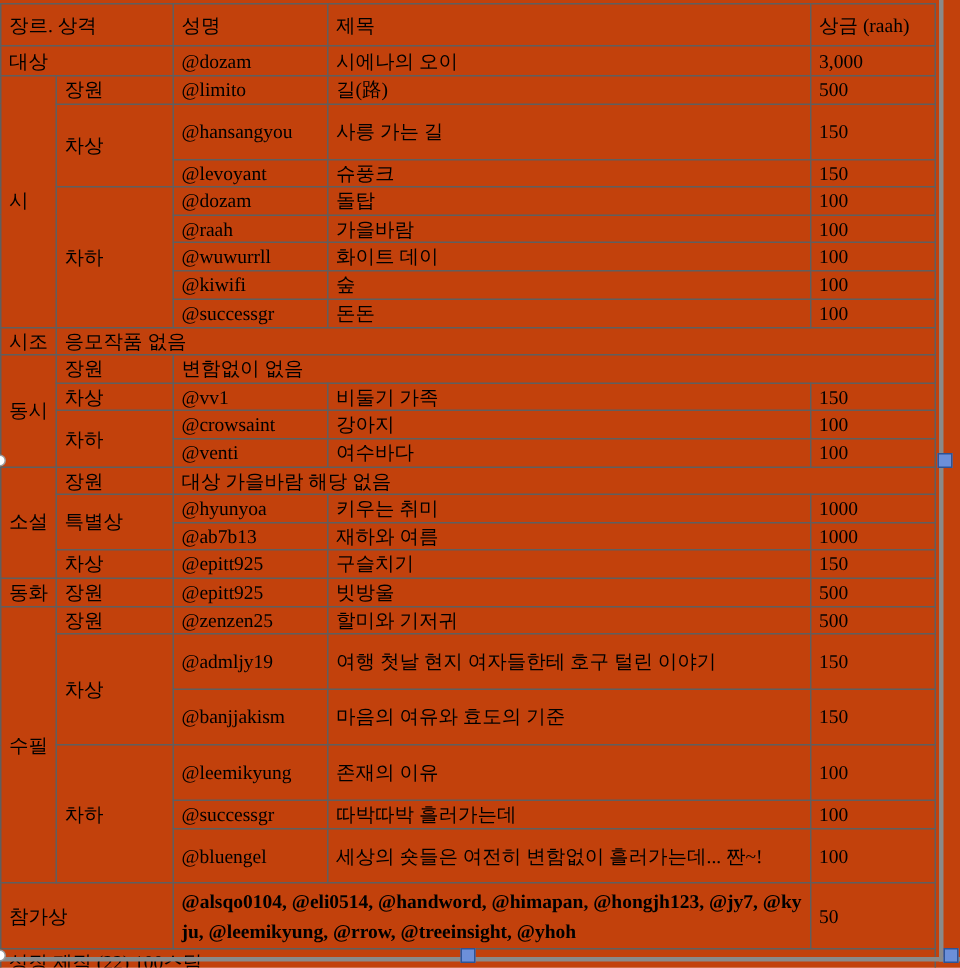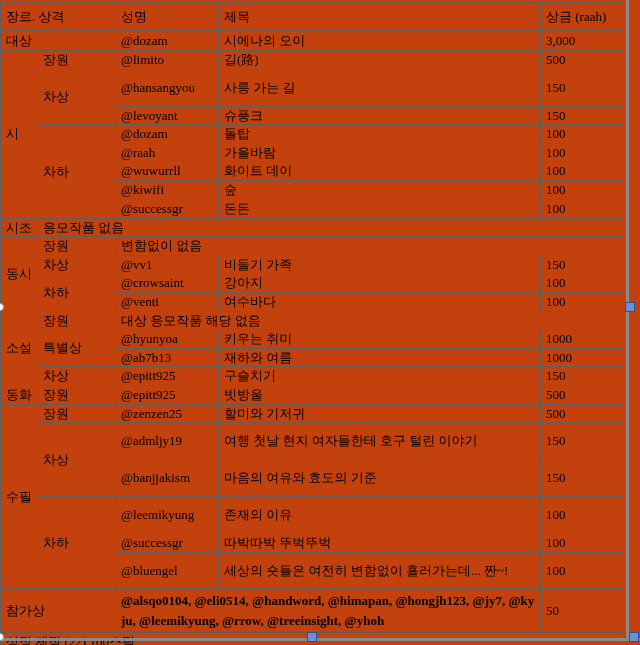--- a/index.html
+++ b/index.html
@@ -137,21 +137,21 @@
     </tr>
     <tr class="h18">
       <td>@venti</td>
       <td>여수바다</td>
       <td>100</td>
     </tr>
 
     <tr class="h18">
       <td rowspan="4">소설</td>
       <td>장원</td>
-      <td colspan="3" class="note">대상 응모작품 해당 없음</td>
+      <td colspan="3" class="note">대상 가을바람 해당 없음</td>
     </tr>
     <tr class="h18">
       <td rowspan="2">특별상</td>
       <td>@hyunyoa</td>
       <td>키우는 취미</td>
       <td>1000</td>
     </tr>
     <tr class="h18">
       <td>@ab7b13</td>
       <td>재하와 여름</td>
@@ -191,21 +191,21 @@
       <td>150</td>
     </tr>
     <tr class="h37">
       <td rowspan="3">차하</td>
       <td>@leemikyung</td>
       <td>존재의 이유</td>
       <td>100</td>
     </tr>
     <tr class="h19">
       <td>@successgr</td>
-      <td>따박따박 뚜벅뚜벅</td>
+      <td>따박따박 흘러가는데</td>
       <td>100</td>
     </tr>
     <tr class="h36">
       <td>@bluengel</td>
       <td>세상의 숏들은 여전히 변함없이 흘러가는데... 짠~!</td>
       <td>100</td>
     </tr>
 
     <tr class="h44">
       <td colspan="2">참가상</td>

